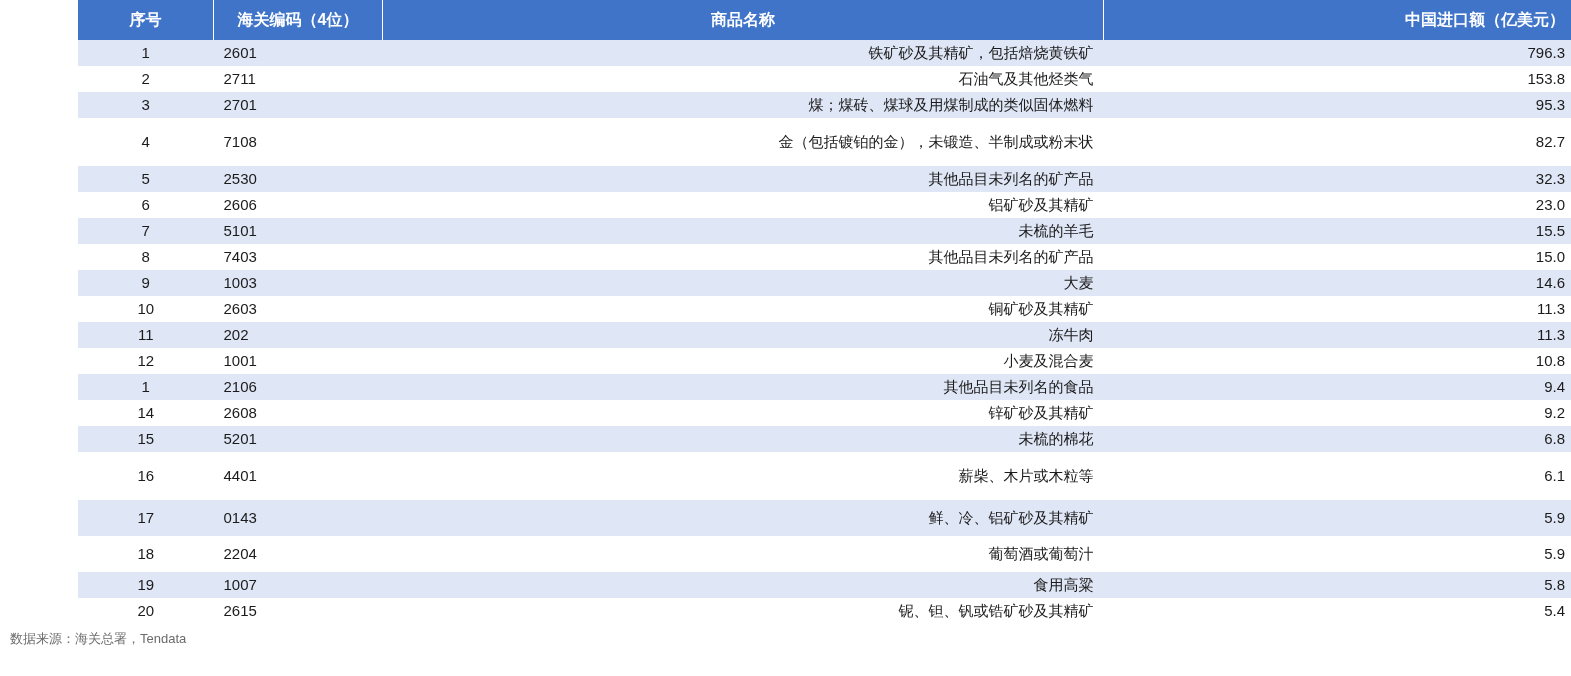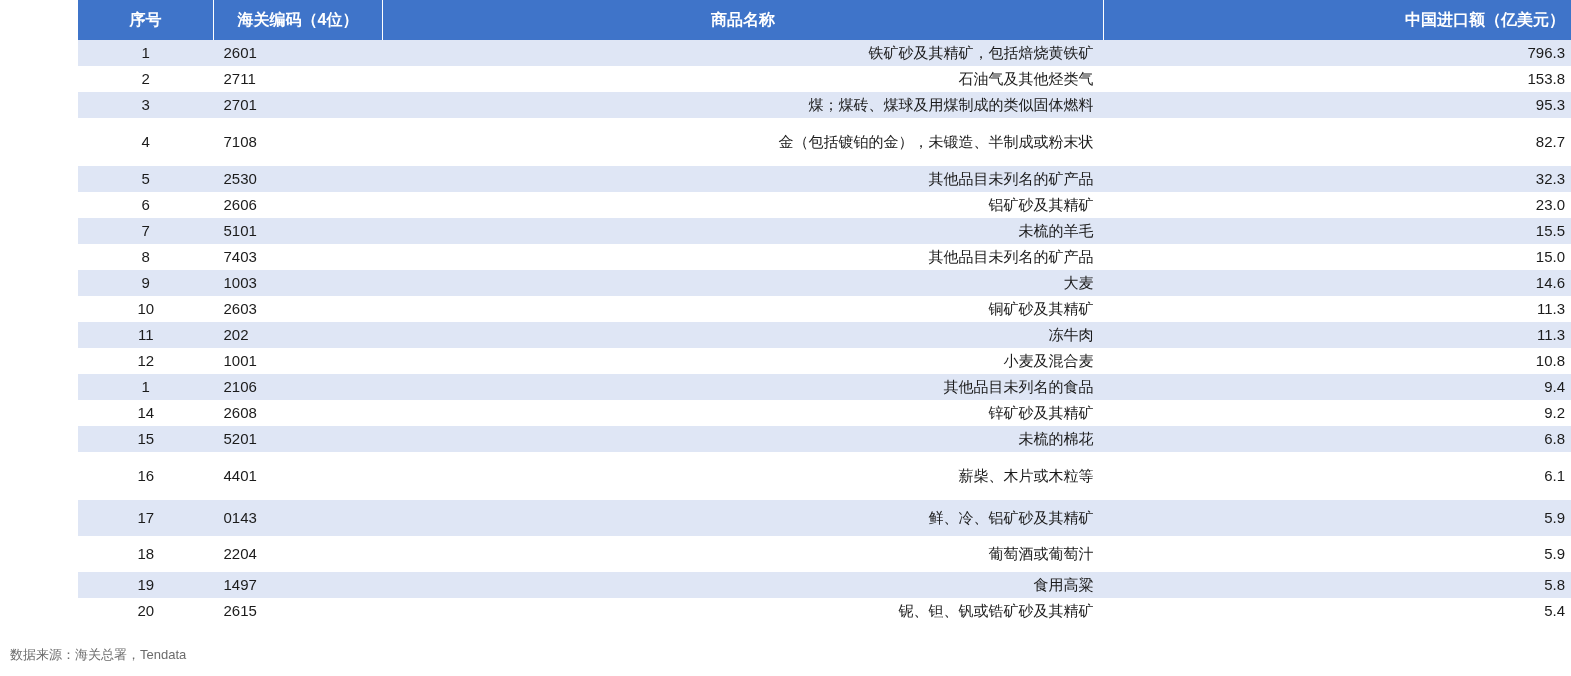--- a/index.html
+++ b/index.html
@@ -67,21 +67,21 @@
   td.c-idx { text-align: center; }
   td.c-code { text-align: left; }
   td.c-name { text-align: right; padding-left: 14px; }
   td.c-val  { text-align: right; padding-right: 14px; }
   tr.tall td { height: 46px; }
   tr.mid td { height: 34px; }
 
   .source {
     position: absolute;
     left: 10px;
-    bottom: 12px;
+    bottom: 28px;
     font-size: 13px;
     color: #6b6b6b;
   }
 </style>
 </head>
 <body>
 
 <div class="page">
 
 
@@ -199,21 +199,21 @@
           <td class="c-val">5.9</td>
         </tr>
         <tr class="even mid">
           <td class="c-idx">18</td>
           <td class="c-code">2204</td>
           <td class="c-name">葡萄酒或葡萄汁</td>
           <td class="c-val">5.9</td>
         </tr>
         <tr class="odd">
           <td class="c-idx">19</td>
-          <td class="c-code">1497</td>
+          <td class="c-code">1007</td>
           <td class="c-name">食用高粱</td>
           <td class="c-val">5.8</td>
         </tr>
         <tr class="even">
           <td class="c-idx">20</td>
           <td class="c-code">2615</td>
           <td class="c-name">铌、钽、钒或锆矿砂及其精矿</td>
           <td class="c-val">5.4</td>
         </tr>
       </tbody>

